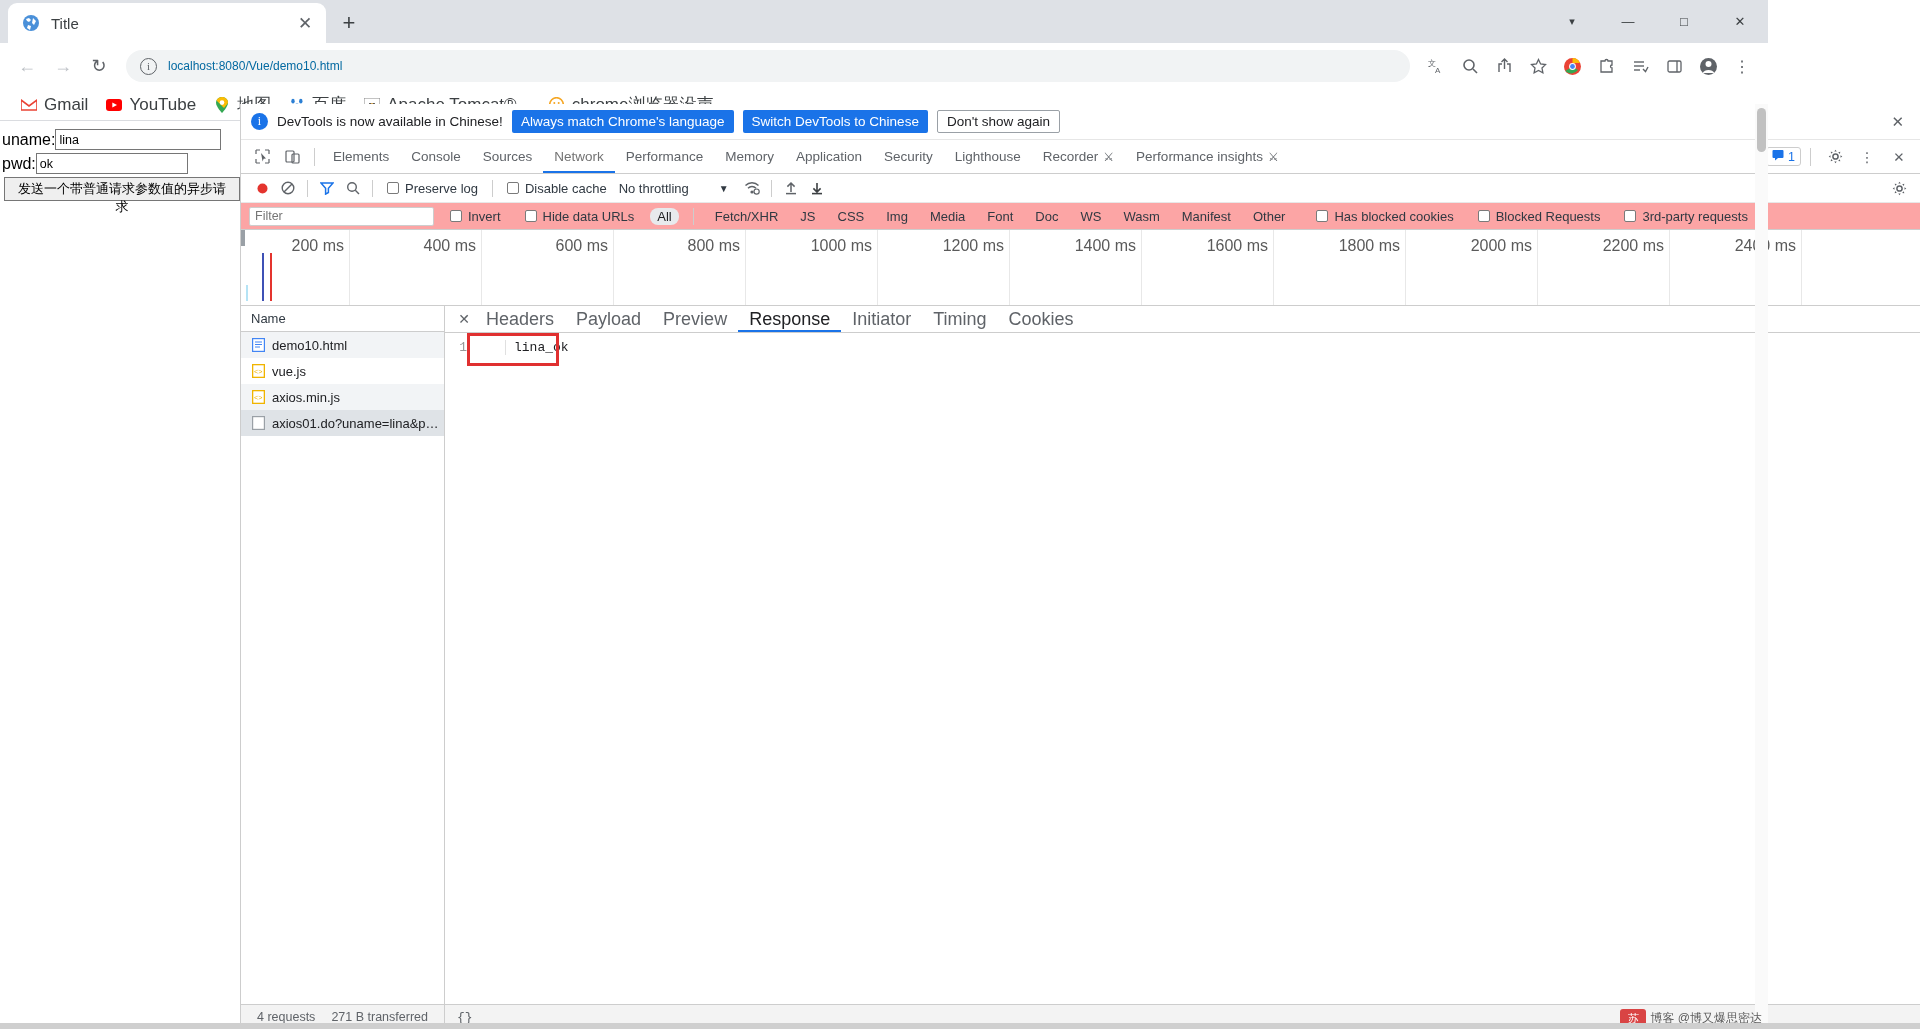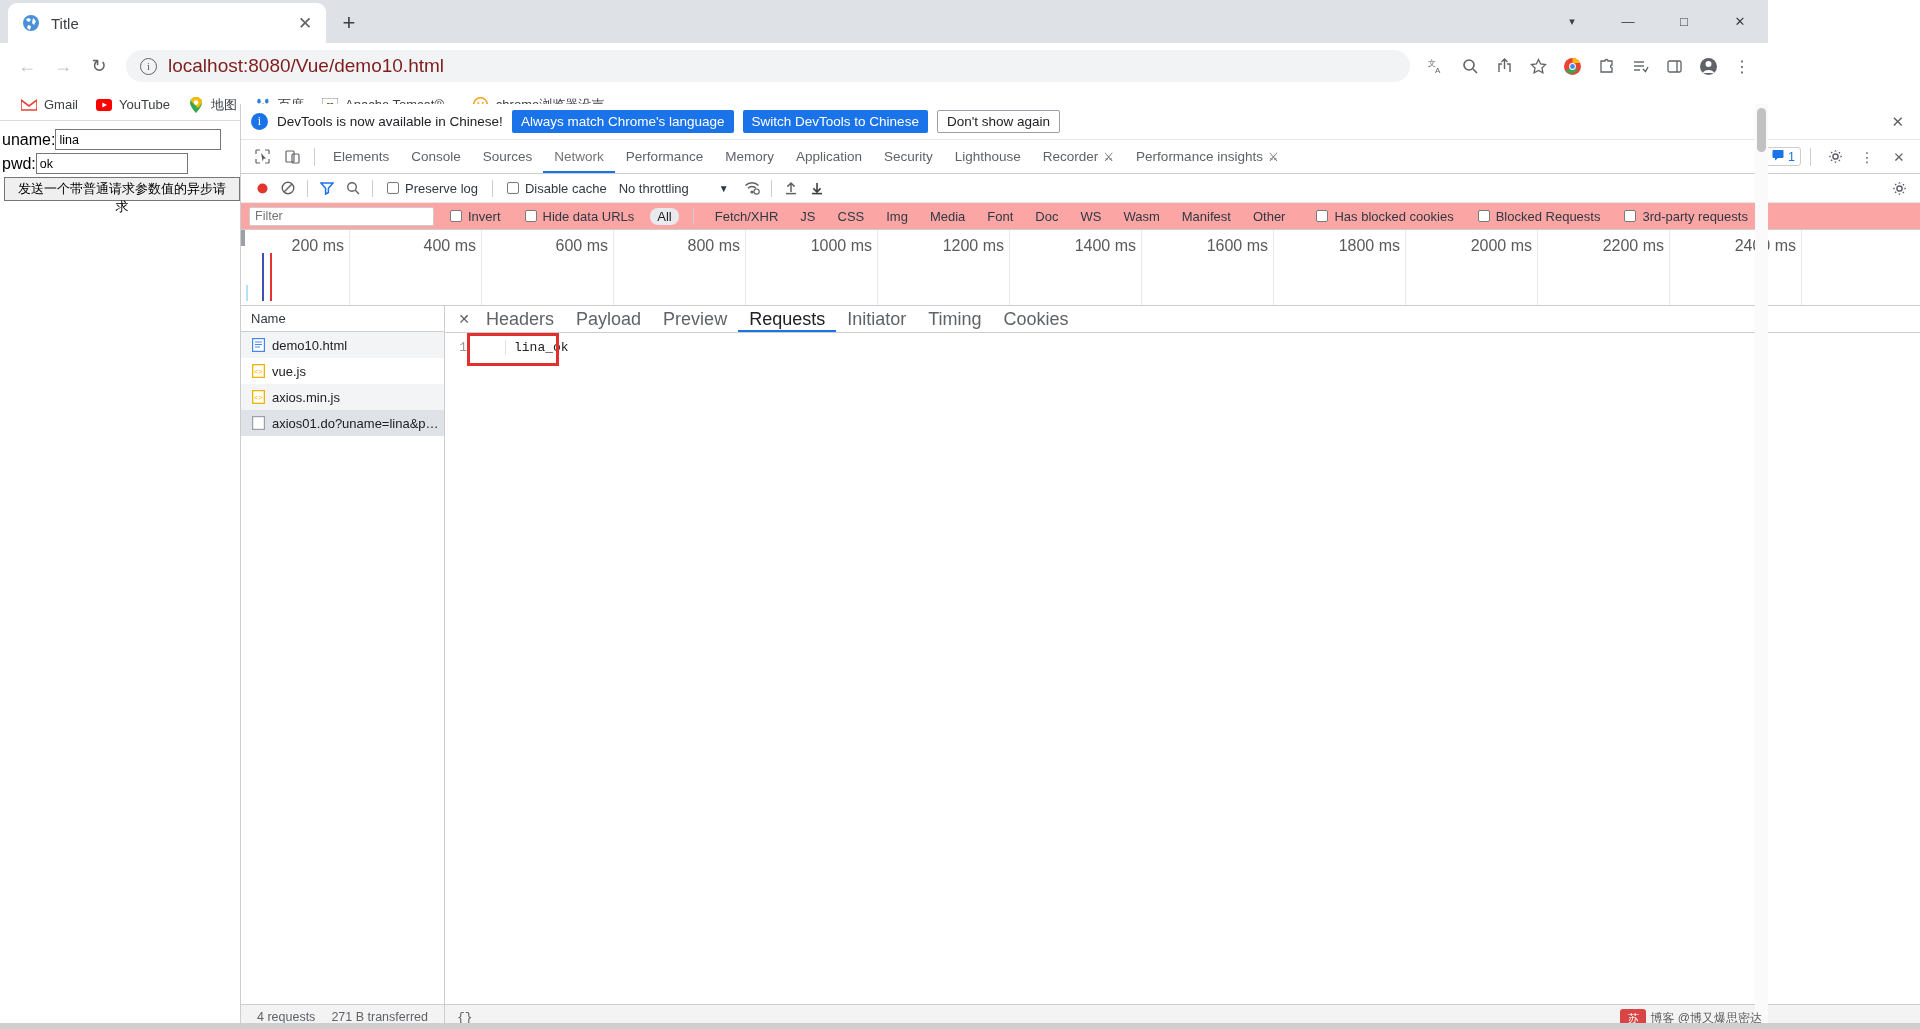--- a/index.html
+++ b/index.html
@@ -62,35 +62,35 @@
   .omnibox {
     flex: 1; height: 32px; background:#f1f3f4; border-radius: 16px;
     display:flex; align-items:center; padding: 0 14px; margin: 0 8px;
     min-width: 0;
   }
   .omnibox .info-ico {
     width: 17px; height: 17px; border-radius:50%; border:1.4px solid #5f6368;
     color:#5f6368; font-size:11px; display:flex; align-items:center; justify-content:center;
     margin-right: 11px; flex:0 0 17px; font-family:"Liberation Serif", serif;
   }
-  .omnibox .url { font-size: 19px; color:#7f1d1d; white-space:nowrap; overflow:hidden; text-overflow:ellipsis;}
+  .omnibox .url { font-size: 12px; color:#0369a1; white-space:nowrap; overflow:hidden; text-overflow:ellipsis;}
   .tb-icons { display:flex; align-items:center; gap:2px; }
   .tb-ico {
     width: 32px; height: 32px; display:flex; align-items:center; justify-content:center;
     color:#5f6368; font-size: 16px;
   }
 
   
   .bookmarks {
     height: 32px; background:#fff; display:flex; align-items:center;
     padding: 0 12px; gap: 0px; border-bottom: 1px solid #dadce0;
   }
   .bm {
     display:flex; align-items:center; gap:7px; padding: 3px 9px;
-    font-size: 13px; color:#3c4043; white-space:nowrap; border-radius:4px;
+    font-size: 17px; color:#3c4043; white-space:nowrap; border-radius:4px;
   }
   .bm-ico { width:16px; height:16px; flex:0 0 16px; display:flex; align-items:center; justify-content:center; font-size:12px;}
 
   
   .page-area {
     position:absolute; left:0; top:121px; width:240px; height: 887px;
     background:#fff; padding: 8px 0 0 2px;
   }
   .form-row { display:flex; align-items:center; margin-bottom: 3px; }
   .form-label { font-size: 16px; color:#000; }
@@ -690,21 +690,21 @@
           <span class="rname">axios01.do?uname=lina&amp;pwd...</span>
         </div>
       </div>
 
       <div class="detail">
         <div class="detail-tabs">
           <div class="dtab-close">✕</div>
           <div class="dtab">Headers</div>
           <div class="dtab">Payload</div>
           <div class="dtab">Preview</div>
-          <div class="dtab active">Requests</div>
+          <div class="dtab active">Response</div>
           <div class="dtab">Initiator</div>
           <div class="dtab">Timing</div>
           <div class="dtab">Cookies</div>
         </div>
 
         <div class="resp-view">
           <div class="resp-line">
             <span class="resp-gutter">1</span>
             <span class="resp-text">lina_ok</span>
           </div>

